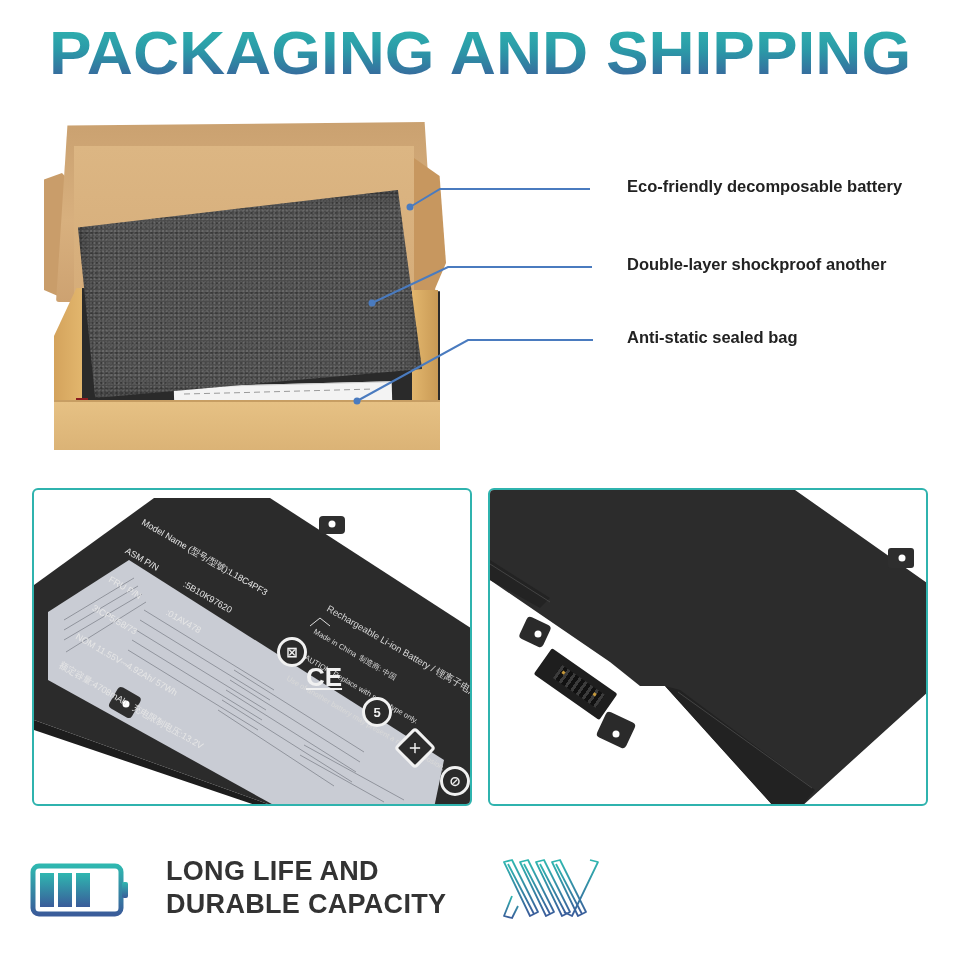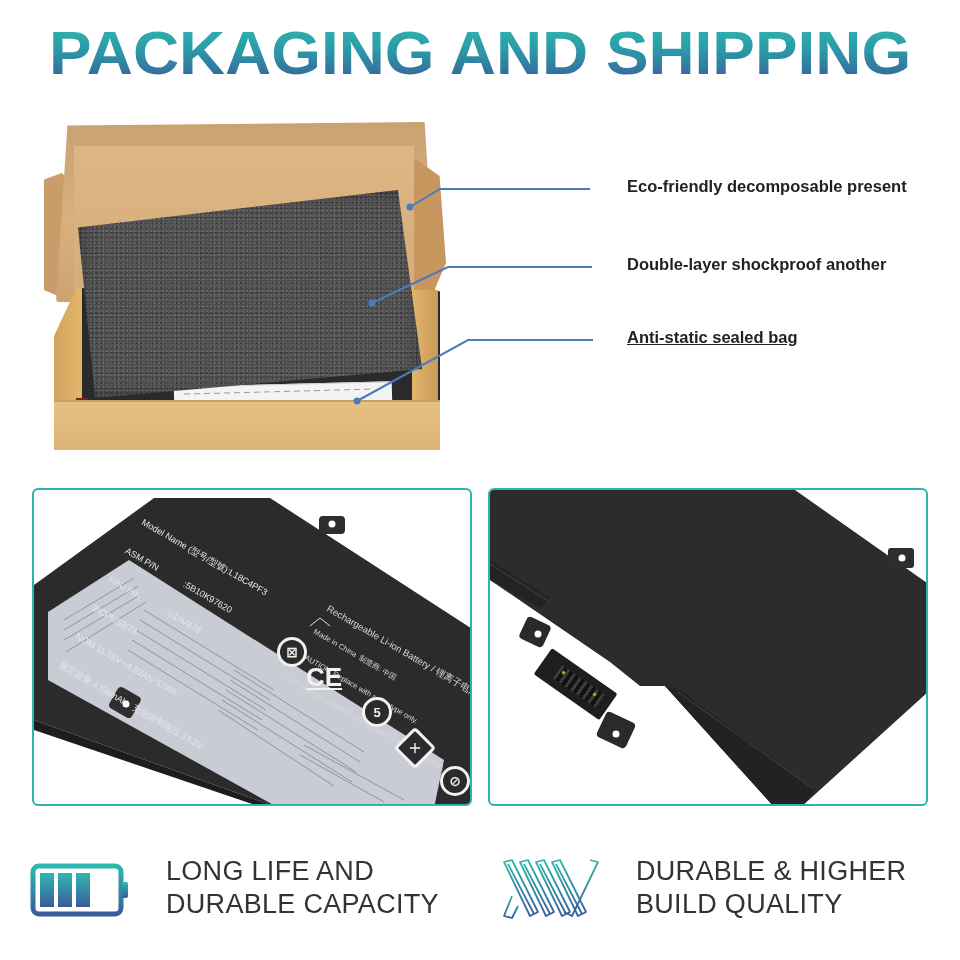--- a/index.html
+++ b/index.html
@@ -115,21 +115,21 @@
     .pins { position: absolute; left: 18px; top: 8px; width: 52px; height: 16px;
       background: repeating-linear-gradient(90deg, #3c3c3c 0 3px, #111 3px 7px); }
     .pin-gold { position: absolute; width: 3px; height: 3px; background: #c89a3a; }
 
     
     .feature { position: absolute; top: 852px; height: 72px; display: flex; align-items: center; }
     .feature-left { left: 30px; }
     .feature-right { left: 502px; }
     .feature-icon { width: 100px; height: 64px; position: relative; }
     .feature-text {
-      margin-left: 36px; font-weight: 400; font-size: 27px; line-height: 33px; color: #333;
+      margin-left: 36px; font-weight: 700; font-size: 27px; line-height: 33px; color: #333;
       letter-spacing: 0.3px;
     }
     .feature-right .feature-text { margin-left: 34px; }
   </style>
 </head>
 <body>
 
 <div class="title">PACKAGING AND SHIPPING</div>
 
 <div class="pkg-scene">
@@ -152,23 +152,23 @@
     <polyline points="372,303 448,267 592,267"></polyline>
     <polyline points="357,401 468,340 593,340"></polyline>
   </g>
   <g fill="#4a7bbf">
     <circle cx="410" cy="207" r="3.5"></circle>
     <circle cx="372" cy="303" r="3.5"></circle>
     <circle cx="357" cy="401" r="3.5"></circle>
   </g>
 </svg>
 
-<div class="callout-label" style="top:177px;">Eco-friendly decomposable present</div>
+<div class="callout-label" style="top:177px;">Eco-friendly decomposable battery</div>
 <div class="callout-label" style="top:255px;">Double-layer shockproof another</div>
-<div class="callout-label" style="top:328px;text-decoration:underline;">Anti-static sealed bag</div>
+<div class="callout-label" style="top:328px;">Anti-static sealed bag</div>
 
 <div class="frame frame-left">
   <svg width="440" height="318" viewBox="0 0 440 318" style="position:absolute;left:0;top:0;">
     <polygon points="0,95 120,8 236,8 440,140 440,318 245,318 0,230" fill="#2b2b2b"></polygon>
     <polygon points="0,230 245,318 230,318 0,240" fill="#1d1d1d"></polygon>
     <polygon points="14,122 95,70 410,270 400,318 245,318 14,190" fill="#c9ccd4"></polygon>
     <g stroke="#6b6f78" stroke-width="1" opacity="0.6">
       <line x1="30" y1="130" x2="100" y2="88"></line>
       <line x1="30" y1="140" x2="104" y2="96"></line>
       <line x1="30" y1="150" x2="108" y2="104"></line>
@@ -291,17 +291,13 @@
         <path d="M50 6 L58 4 L84 56 L76 60 Z"></path>
         <path d="M88 4 L96 6 L70 60 L62 56"></path>
         <path d="M10 40 L2 60 L10 62 L16 50"></path>
         <line x1="6" y1="8" x2="32" y2="58"></line>
         <line x1="22" y1="8" x2="48" y2="58"></line>
         <line x1="38" y1="8" x2="64" y2="58"></line>
         <line x1="54" y1="8" x2="80" y2="58"></line>
       </g>
     </svg>
   </div>
-  <div class="feature-text">
-    <div>DURABLE &amp; HIGHER</div>
-    <div>BUILD QUALITY</div>
-  </div>
 </div>
 
 </body></html>

